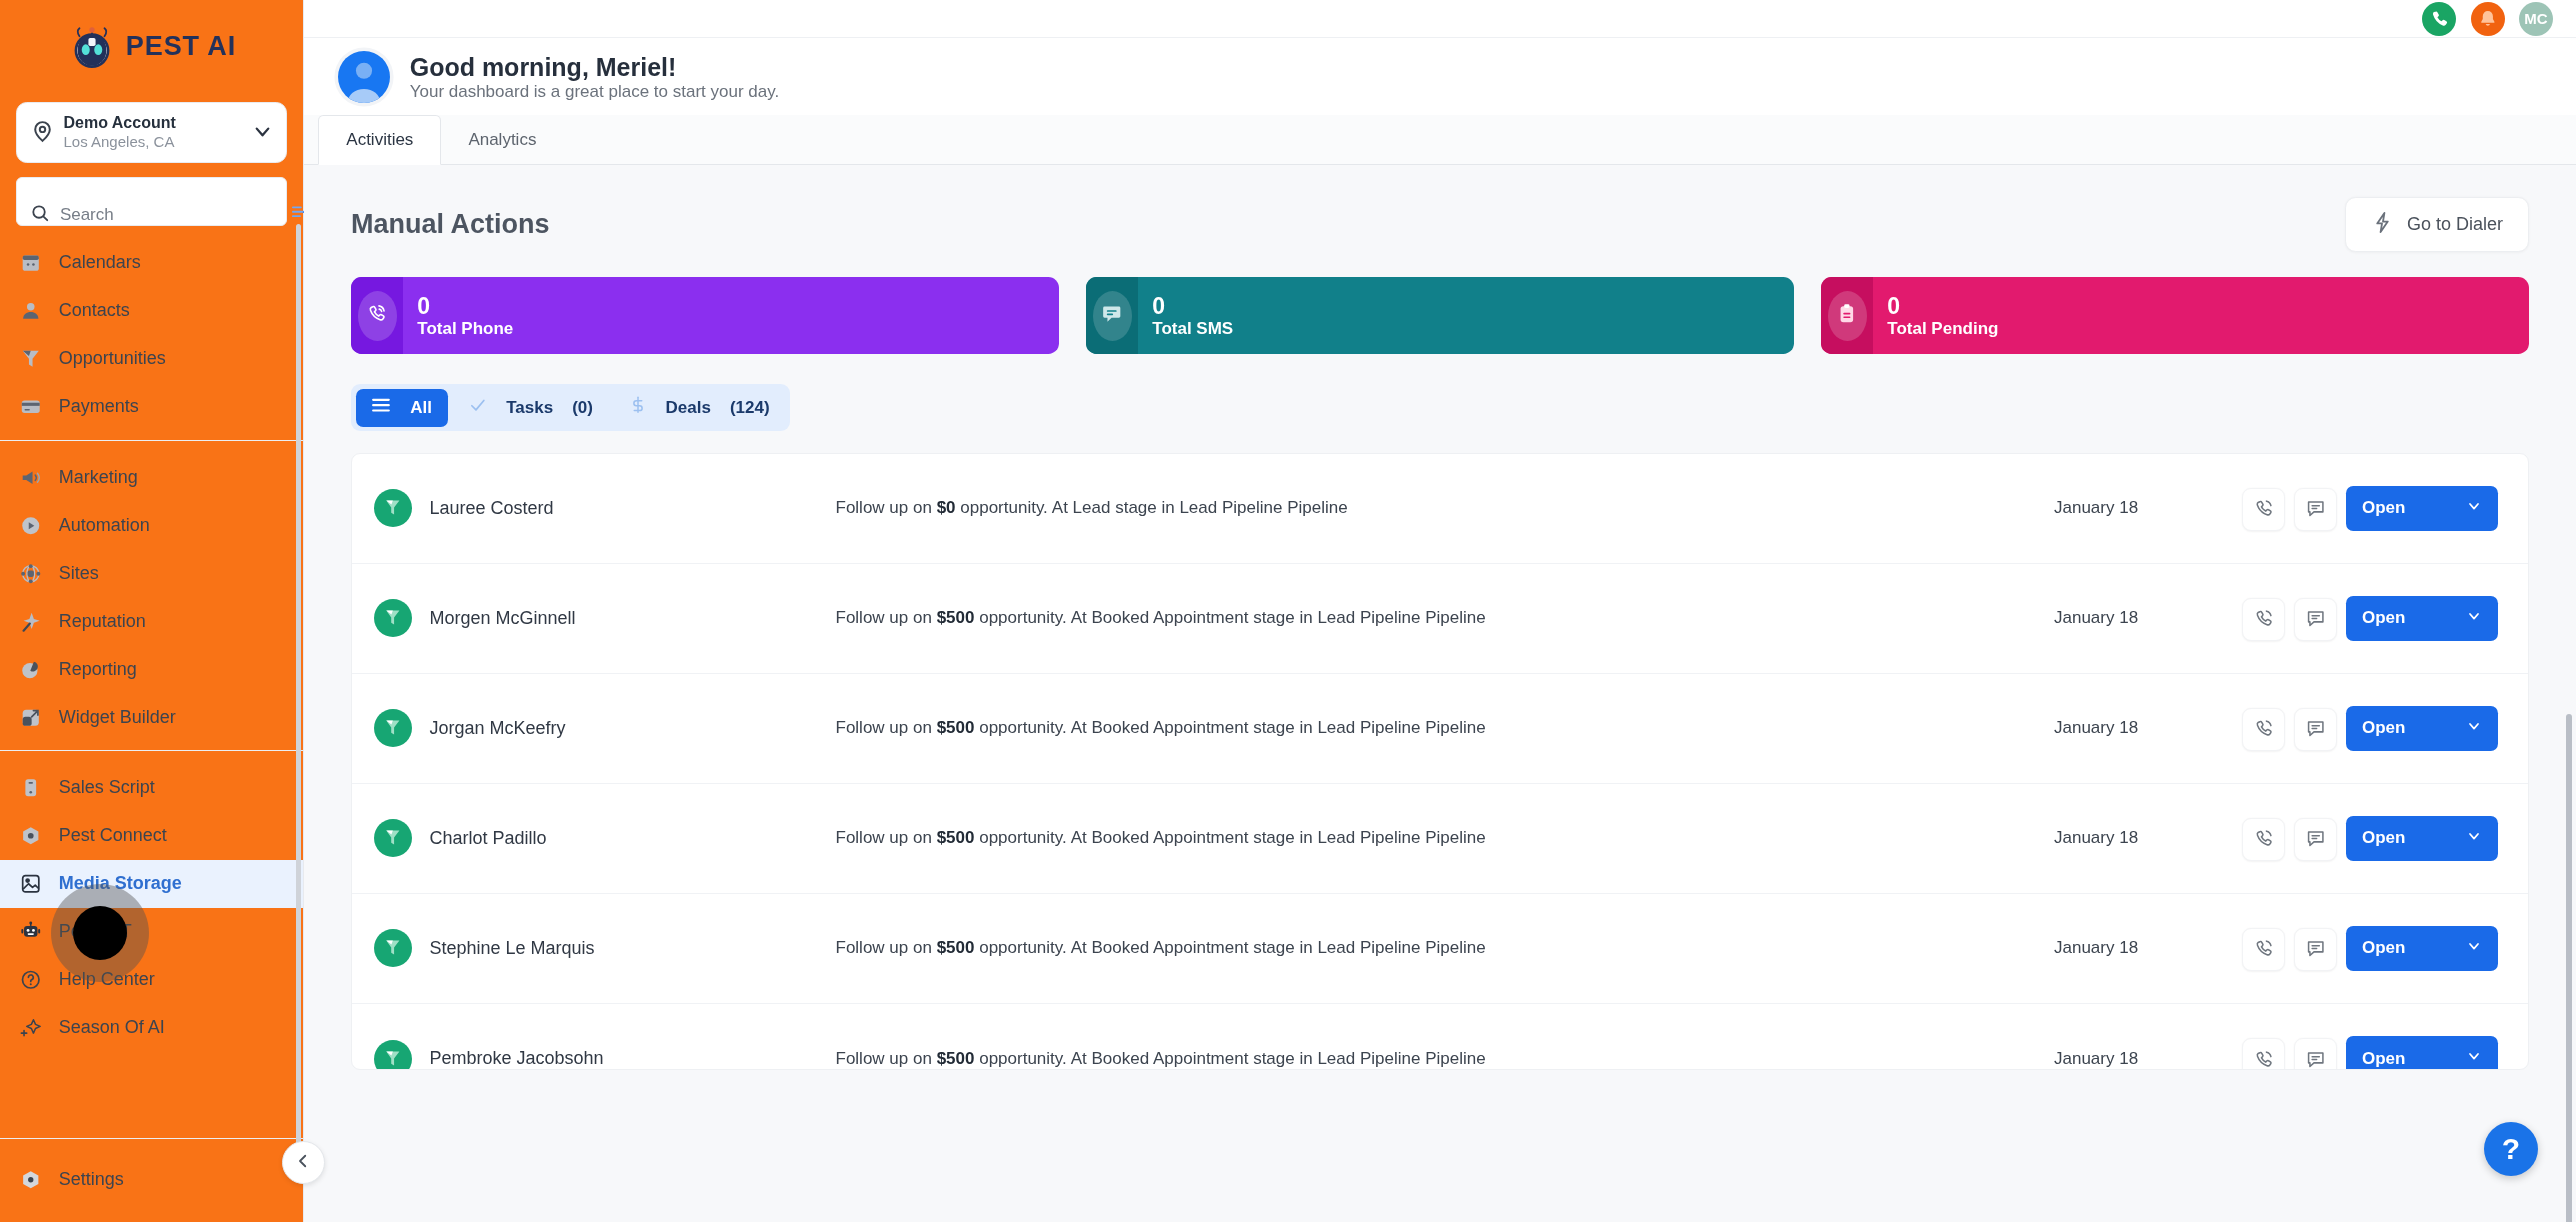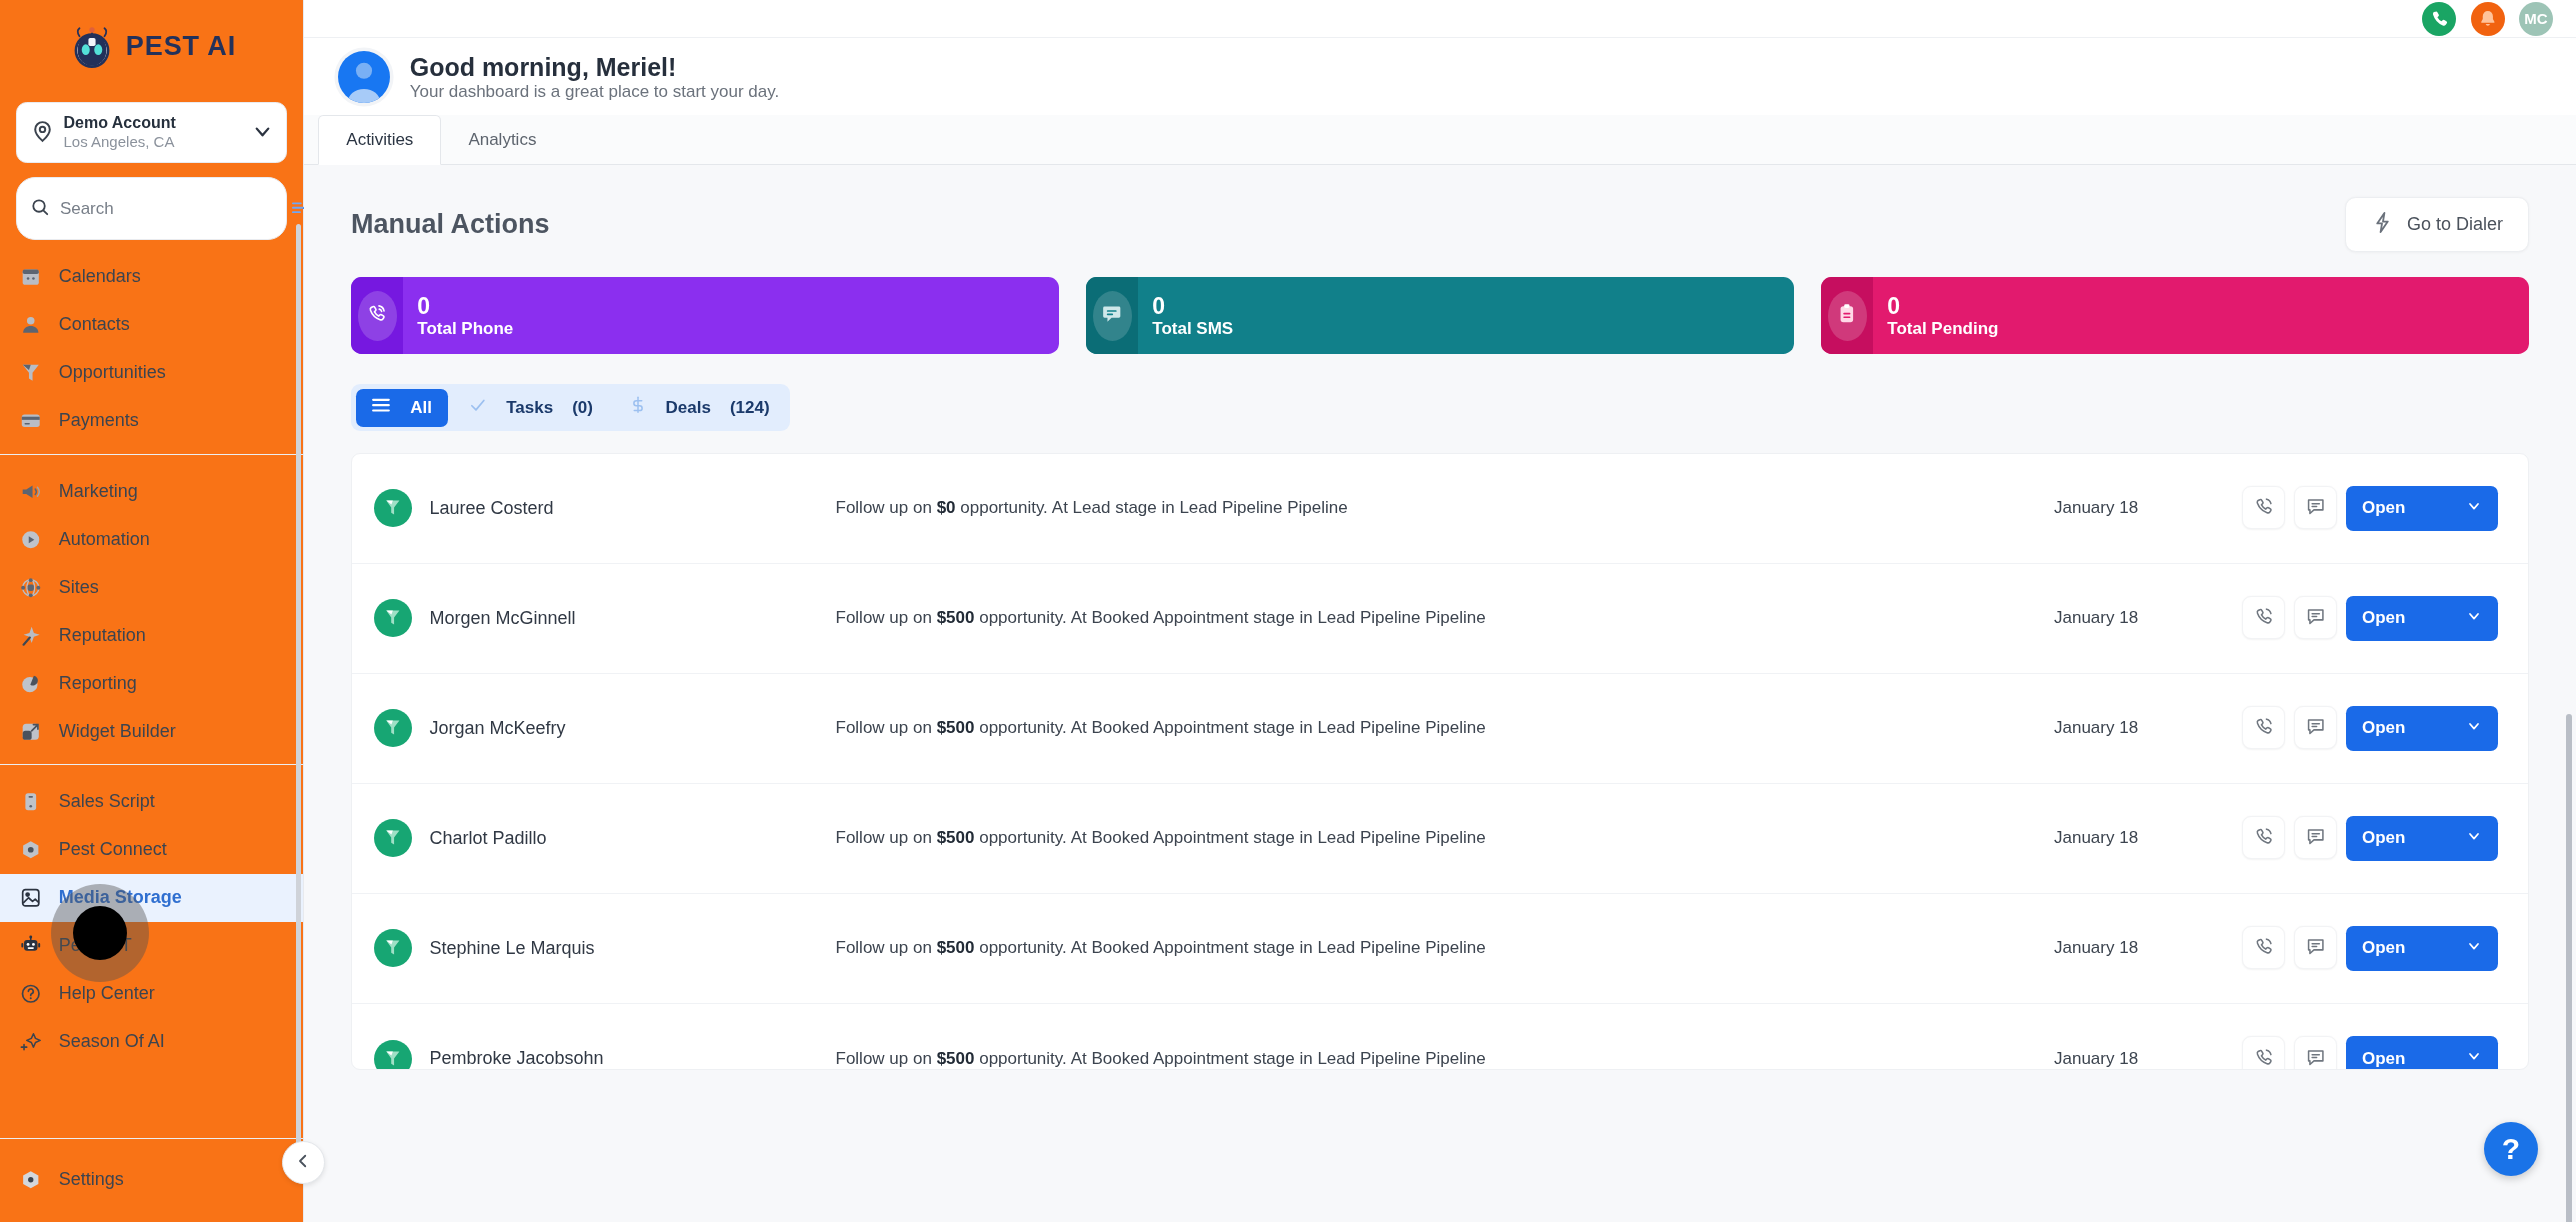--- a/index.html
+++ b/index.html
@@ -31,22 +31,22 @@
     margin: 9px 16px 0 16px;
     height: 61px; border: 0.9px solid #e9ebef; border-radius: 10.7px;
     display: flex; align-items: center; padding: 0 12.5px; gap: 9px;
     background: #fff;
   }
   .account-text { flex: 1; line-height: 1.25; }
   .account-name { font-size: 16px; font-weight: 700; color: #26303d; }
   .account-sub { font-size: 15px; color: #8b929c; }
   .search-box {
     margin: 14.3px 16px 0 16px;
-    height: 63px; border: 0.9px solid #e9ebef; border-radius: 19px;
-    display: flex; align-items: center; padding: 0 12.5px; gap: 10.7px;
+    height: 49px; border: 0.9px solid #e9ebef; border-radius: 6px;
+    display: flex; align-items: flex-end; padding: 0 12.5px; gap: 10.7px;
     background: #fff;
   }
   .search-input {
     border: none; outline: none; flex: 1; font-size: 17px; color: #5d646e;
     font-family: "Liberation Sans", sans-serif; background: transparent;
   }
   .search-input::placeholder { color: #777e88; }
   .nav-group { padding: 12.5px 0 9px 0; }
   .nav-group + .nav-group { border-top: 0.9px solid #eceef1; }
   .nav-item {
@@ -166,21 +166,21 @@
   .row-av {
     width: 38px; height: 38px; border-radius: 50%; background: #17a673;
     display: flex; align-items: center; justify-content: center; flex: 0 0 38px;
   }
   .row-name { font-size: 18px; color: #303844; margin-left: 18px; width: 376px; }
   .row-desc { flex: 1; padding-left: 30px; }
   .row-desc .l1 { font-size: 17px; color: #3c444f; margin-bottom: 17px; }
   .row-desc .l1 b { font-weight: 700; color: #222b36; }
   .row-desc .l2 { font-size: 17px; color: #3c444f; }
   .row-date { font-size: 17px; color: #3c444f; width: 188px; }
-  .row-actions { display: flex; align-items: flex-start; gap: 9px; }
+  .row-actions { display: flex; align-items: flex-end; gap: 9px; }
   .ico-btn {
     width: 43px; height: 43px; border-radius: 9px; background: #ffffff;
     border: 0.9px solid #f2f3f5; display: flex; align-items: center; justify-content: center;
     cursor: pointer; box-shadow: 0 0.9px 1.8px rgba(0,0,0,.05);
   }
   .open-btn {
     height: 45px; width: 152px; background: #1a6ae8; border-radius: 7.2px; color: #fff;
     display: flex; align-items: center; justify-content: space-between;
     padding: 0 16px; font-size: 17px; font-weight: 700; cursor: pointer;
   }

